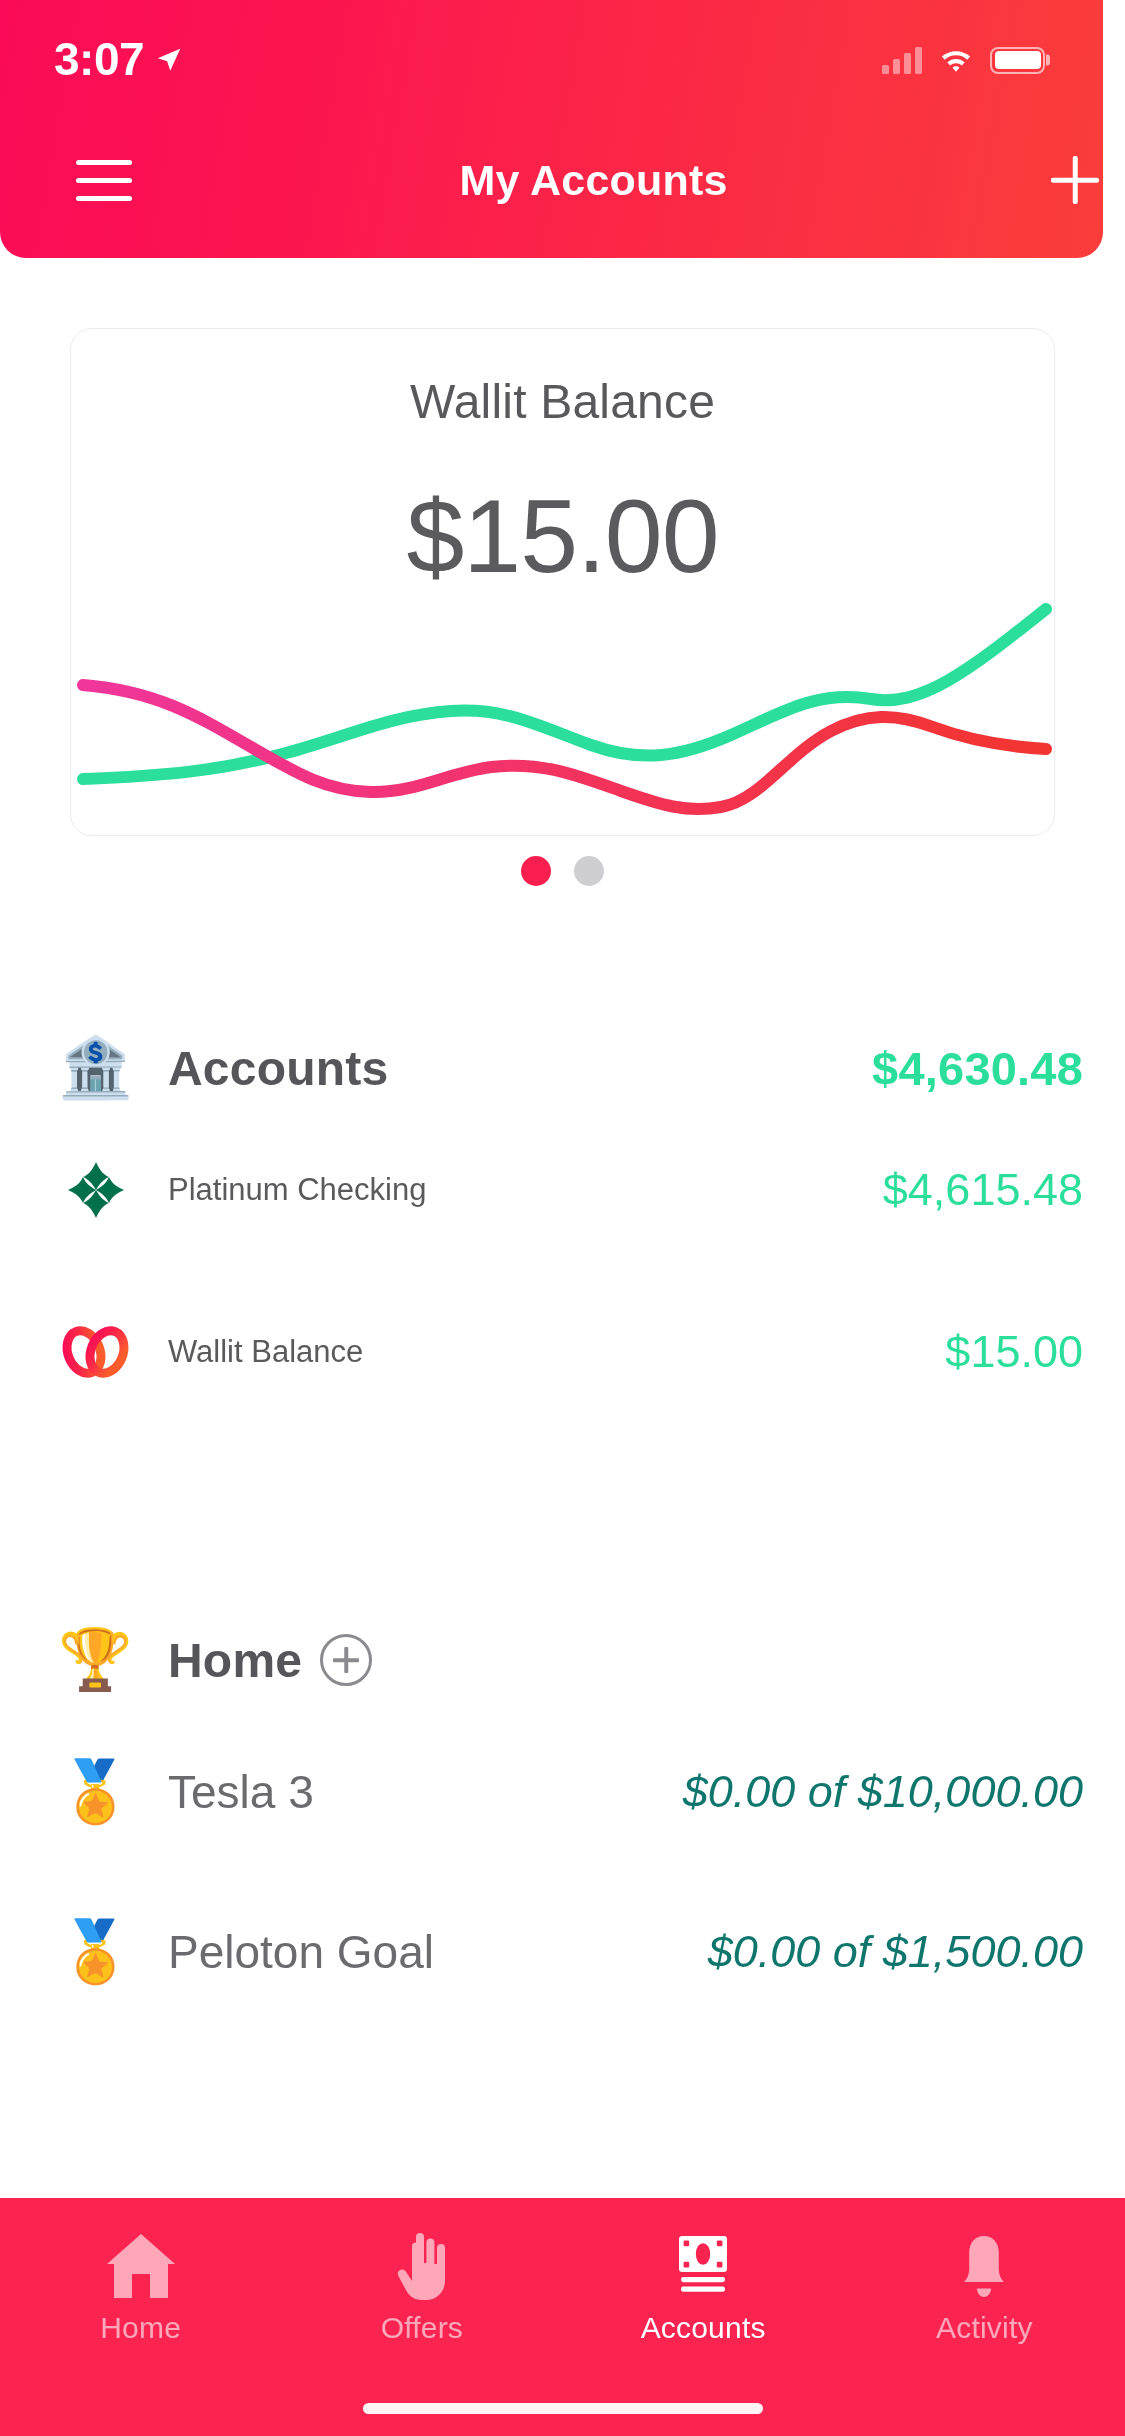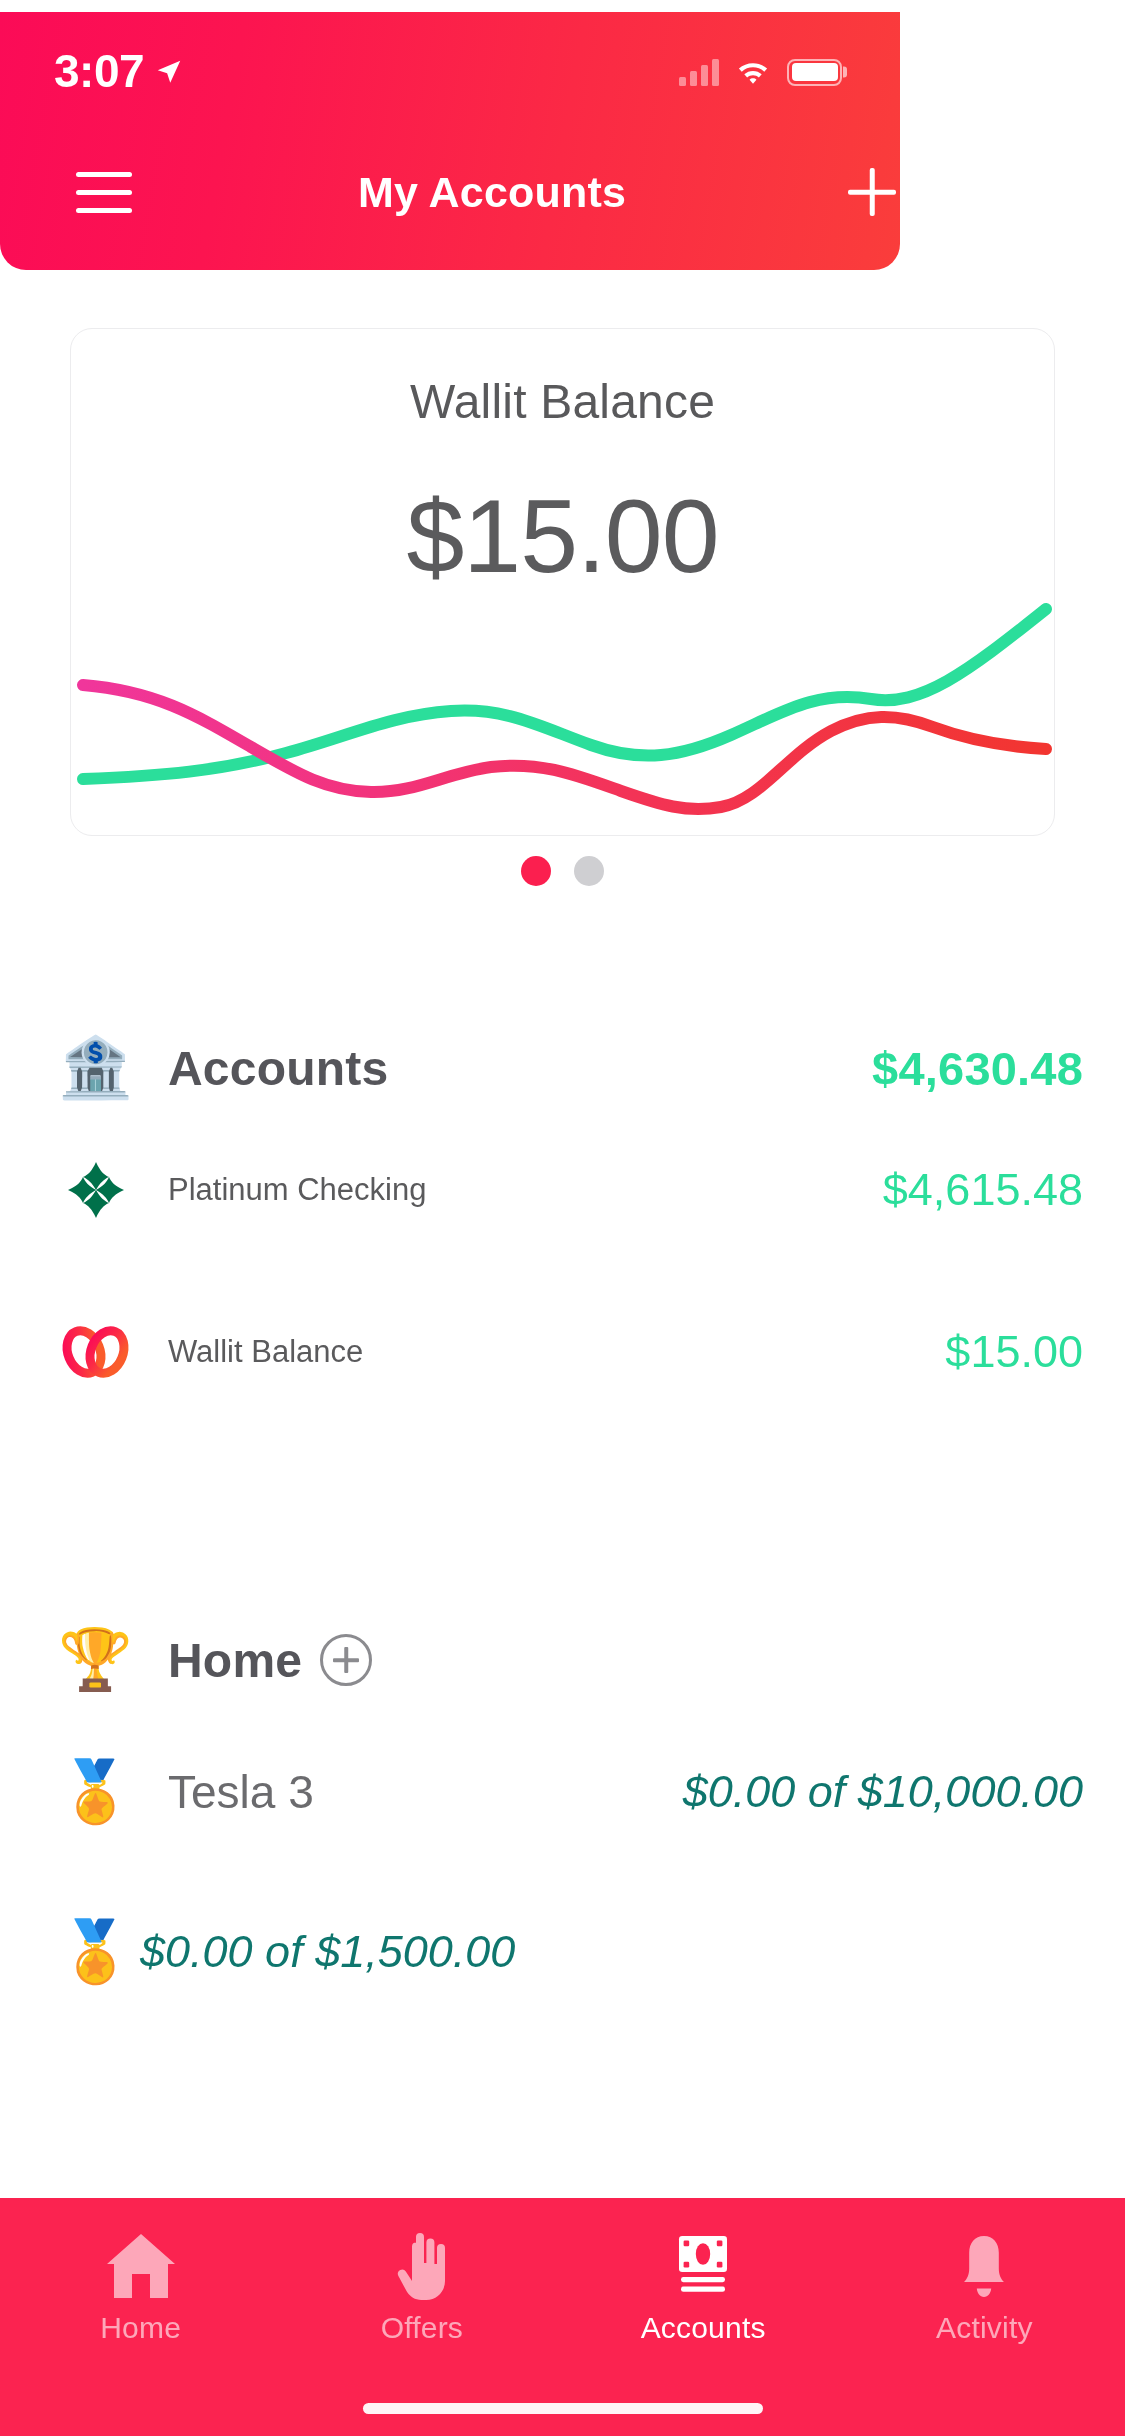--- a/index.html
+++ b/index.html
@@ -6,21 +6,21 @@
   html, body {
     width:1125px; height:2436px;
     background:#ffffff;
     font-family:"Liberation Sans", sans-serif;
     overflow:hidden;
   }
   .phone { position:relative; width:1125px; height:2436px; background:#fff; }
 
   
   .header {
-    position:absolute; left:0; top:12px; width:900px; height:258px;
+    position:absolute; left:0; top:0; width:1103px; height:258px;
     background:linear-gradient(100deg, #FB0B57 0%, #FC1450 26%, #FB2945 62%, #FA3D3B 100%);
     border-bottom-left-radius:26px; border-bottom-right-radius:26px;
     z-index:5;
   }
   .statusbar {
     position:absolute; left:0; top:0; width:100%; height:120px;
     display:flex; align-items:center; justify-content:space-between;
     padding:0 58px 0 54px;
   }
   .sb-left { display:flex; align-items:center; gap:10px; }
@@ -283,20 +283,21 @@
     </div>
 
     <div class="row goal" style="margin-top:36px;">
       <div class="row-ico">🏅</div>
       <div class="row-label">Tesla 3</div>
       <div class="row-value">$0.00 of $10,000.00</div>
     </div>
 
     <div class="row goal" style="margin-top:64px;">
       <div class="row-ico">🏅</div>
+      <div class="row-label">Peloton Goal</div>
       <div class="row-value">$0.00 of $1,500.00</div>
     </div>
   </div>
 
   <div class="tabbar">
 
     <div class="tab inactive">
       <svg width="76" height="72" viewBox="0 0 38 36">
         <path d="M19 2 L36 17 L32.5 17 L32.5 34 L23.5 34 L23.5 22 L14.5 22 L14.5 34 L5.5 34 L5.5 17 L2 17 Z" fill="#fff"></path>
       </svg>

